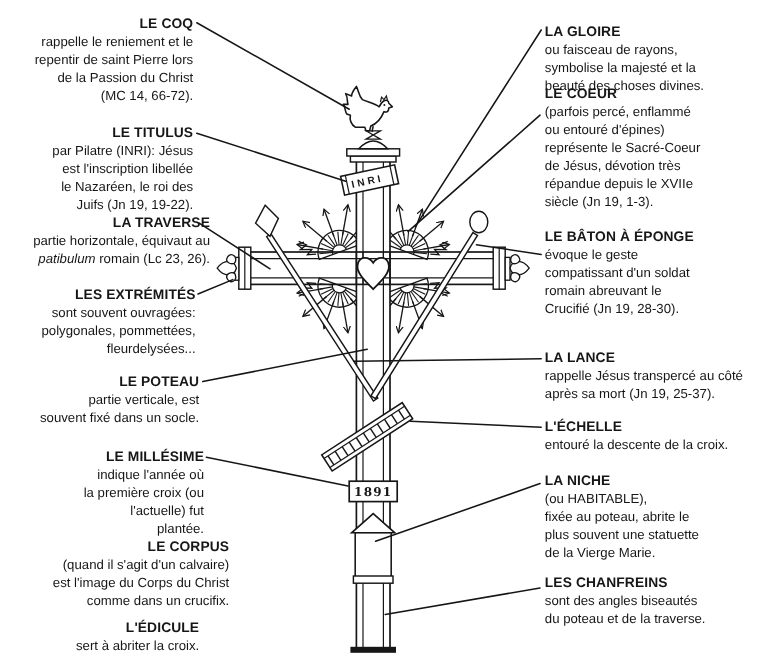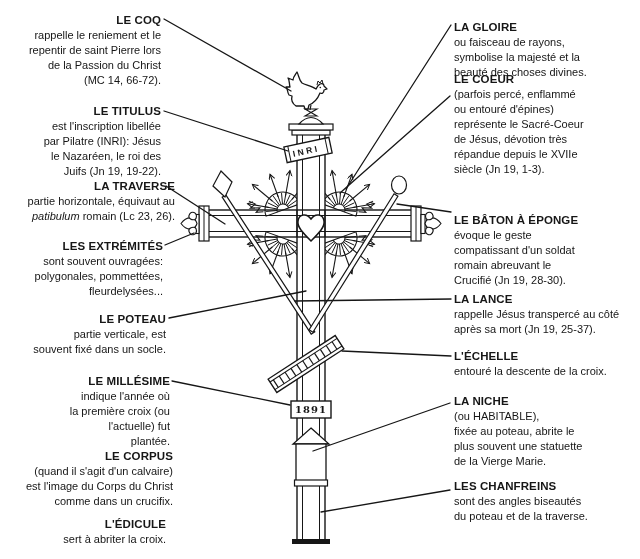--- a/index.html
+++ b/index.html
@@ -175,22 +175,22 @@
 
 <div class="lbl left" style="top:13px;right:479px">
   <b>LE COQ</b>
   <span>rappelle le reniement et le</span>
   <span>repentir de saint Pierre lors</span>
   <span>de la Passion du Christ</span>
   <span>(MC 14, 66-72).</span>
 </div>
 <div class="lbl left" style="top:104px;right:479px">
   <b>LE TITULUS</b>
+  <span>par Pilatre (INRI): Jésus</span>
   <span>est l'inscription libellée</span>
-  <span>par Pilatre (INRI): Jésus</span>
   <span>le Nazaréen, le roi des</span>
   <span>Juifs (Jn 19, 19-22).</span>
 </div>
 <div class="lbl left" style="top:179px;right:465px">
   <b>LA TRAVERSE</b>
   <span>partie horizontale, équivaut au</span>
   <span class="mix"><i>patibulum</i><span> romain (Lc 23, 26).</span></span>
 </div>
 <div class="lbl left" style="top:239px;right:477px">
   <b>LES EXTRÉMITÉS</b>
@@ -203,21 +203,21 @@
   <span>partie verticale, est</span>
   <span>souvent fixé dans un socle.</span>
 </div>
 <div class="lbl left" style="top:374px;right:470px">
   <b>LE MILLÉSIME</b>
   <span>indique l'année où</span>
   <span>la première croix (ou</span>
   <span>l'actuelle) fut</span>
   <span>plantée.</span>
 </div>
-<div class="lbl left" style="top:449px;right:467px">
+<div class="lbl left" style="top:449px;right:449px">
   <b>LE CORPUS</b>
   <span>(quand il s'agit d'un calvaire)</span>
   <span>est l'image du Corps du Christ</span>
   <span>comme dans un crucifix.</span>
 </div>
 <div class="lbl left" style="top:517px;right:474px">
   <b>L'ÉDICULE</b>
   <span>sert à abriter la croix.</span>
 </div>
 
@@ -229,21 +229,21 @@
 </div>
 <div class="lbl" style="top:72px;left:454px">
   <b>LE COEUR</b>
   <span>(parfois percé, enflammé</span>
   <span>ou entouré d'épines)</span>
   <span>représente le Sacré-Coeur</span>
   <span>de Jésus, dévotion très</span>
   <span>répandue depuis le XVIIe</span>
   <span>siècle (Jn 19, 1-3).</span>
 </div>
-<div class="lbl" style="top:213px;left:454px">
+<div class="lbl" style="top:191px;left:454px">
   <b>LE BÂTON À ÉPONGE</b>
   <span>évoque le geste</span>
   <span>compatissant d'un soldat</span>
   <span>romain abreuvant le</span>
   <span>Crucifié (Jn 19, 28-30).</span>
 </div>
 <div class="lbl" style="top:292px;left:454px">
   <b>LA LANCE</b>
   <span>rappelle Jésus transpercé au côté</span>
   <span>après sa mort (Jn 19, 25-37).</span>

